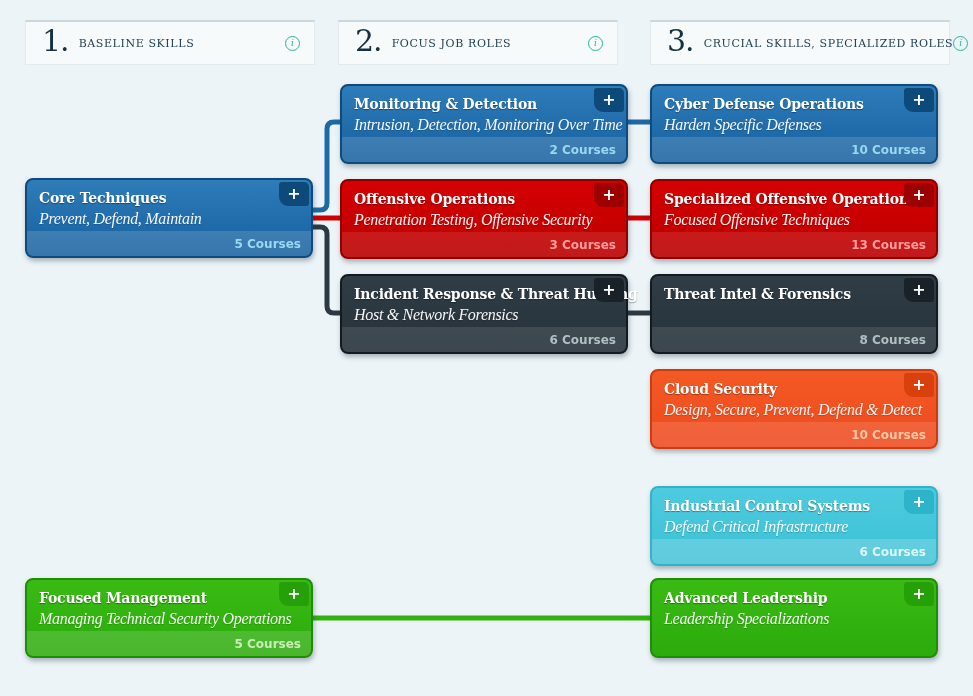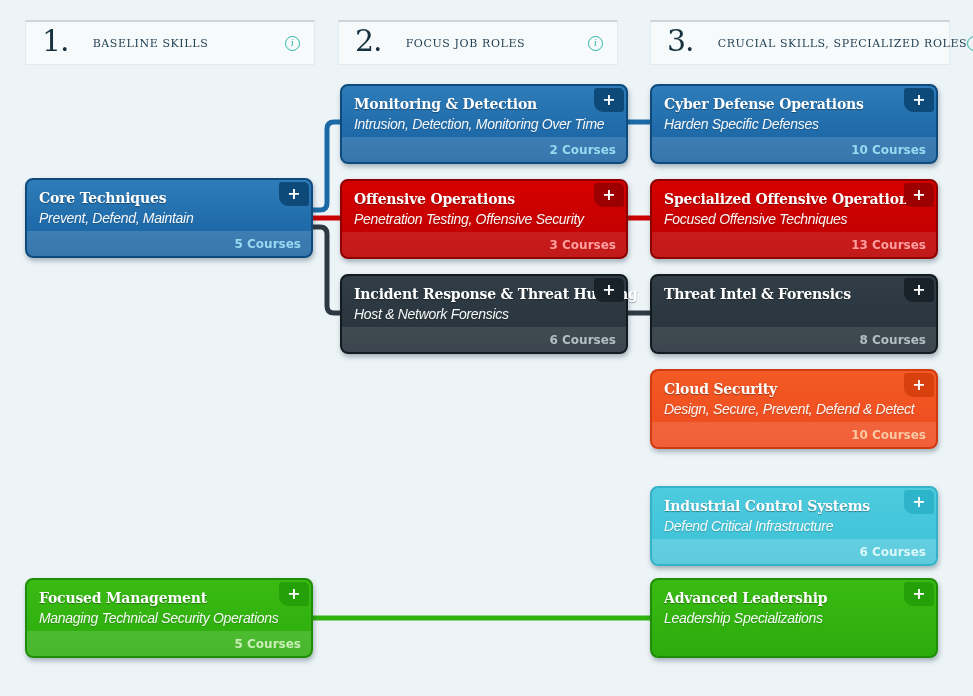--- a/index.html
+++ b/index.html
@@ -13,42 +13,42 @@
     border:1px solid #e2eaee;border-top:2px solid #ccd7dc;
     display:flex;align-items:center;box-sizing:border-box;
     padding:0 14px 0 16px;
   }
   .hnum{
     font-family:"DejaVu Serif",serif;font-size:30px;line-height:1;
     color:#16323f;letter-spacing:-1px;margin-top:-4px;
   }
   .hlabel{
     font-family:"DejaVu Serif",serif;font-size:11px;color:#1c3c50;
-    letter-spacing:0.6px;margin-left:24px;flex:1 1 auto;white-space:nowrap;
+    letter-spacing:0.6px;margin-left:10px;flex:1 1 auto;white-space:nowrap;
   }
   .info{
     flex:0 0 auto;width:13px;height:13px;border:1.5px solid #2ab3a0;border-radius:50%;
     color:#2ab3a0;font-family:"DejaVu Serif",serif;font-size:9px;font-style:italic;
     display:flex;align-items:center;justify-content:center;line-height:1;cursor:pointer;
   }
 
   
   .card{
     position:absolute;width:288px;height:80px;box-sizing:border-box;
     border:2px solid;border-radius:8px;
     box-shadow:1px 3px 5px rgba(25,55,75,.35);
     z-index:2;cursor:pointer;
   }
   .card-title{
     font-family:"DejaVu Serif",serif;font-weight:bold;font-size:14px;color:#fff;
     margin:10px 6px 0 12px;white-space:nowrap;letter-spacing:-0.2px;
     text-shadow:0 1px 1px rgba(0,0,0,.35);
   }
   .card-subtitle{
-    font-family:Liberation Sans, sans-serif;font-style:italic;font-size:14px;
+    font-family:Liberation Serif, serif;font-style:italic;font-size:16px;
     letter-spacing:-0.3px;color:rgba(255,255,255,.96);margin:4px 4px 0 12px;white-space:nowrap;
     text-shadow:0 1px 1px rgba(0,0,0,.2);
   }
   .card-footer{
     position:absolute;left:0;right:0;bottom:0;height:25px;
     border-radius:0 0 6px 6px;
     display:flex;align-items:center;justify-content:flex-end;
     padding-right:10px;font-size:12px;font-weight:bold;
     font-family:"DejaVu Sans",sans-serif;
     text-align:right;

